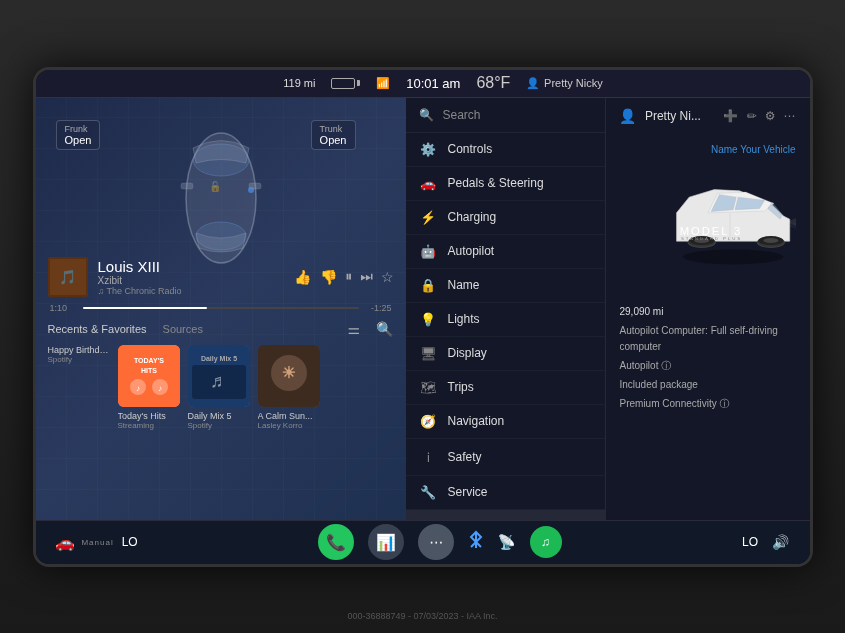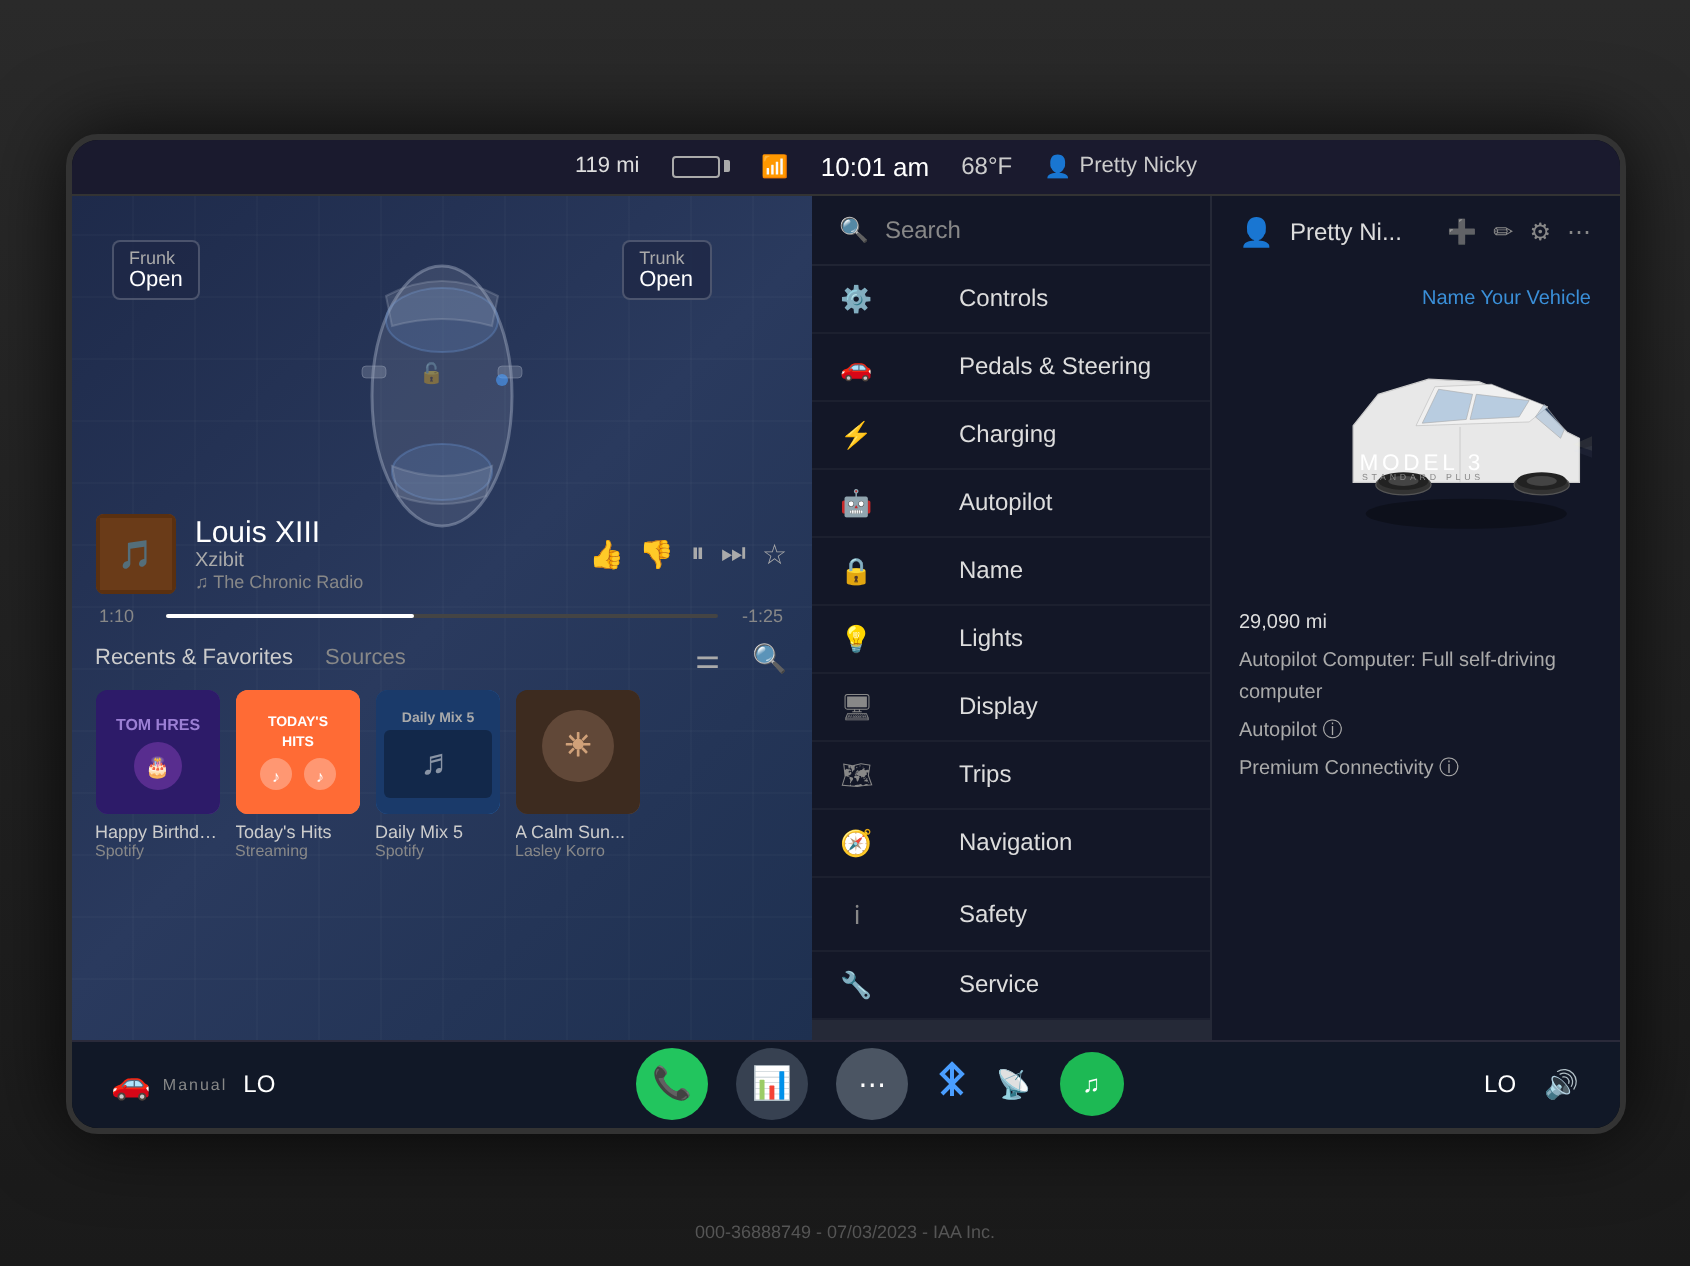--- a/index.html
+++ b/index.html
@@ -66,21 +66,21 @@
       background: #aaa;
       border-radius: 1px;
     }
     .battery-tip {
       width: 3px;
       height: 6px;
       background: #aaa;
       border-radius: 0 1px 1px 0;
     }
     .status-bar .time { font-size: 13px; color: #fff; font-weight: 500; }
-    .status-bar .temp { font-size: 12px; color: #ccc; }
+    .status-bar .temp { font-size: 16px; color: #ccc; }
     .status-bar .driver { font-size: 11px; color: #ccc; display: flex; align-items: center; gap: 4px; }
 
     
     .main-content {
       display: flex;
       height: calc(100% - 28px - 44px);
       position: relative;
     }
 
     
@@ -271,21 +271,21 @@
     .menu-item {
       display: flex;
       align-items: center;
       gap: 10px;
       padding: 9px 14px;
       cursor: pointer;
       border-bottom: 1px solid rgba(255,255,255,0.04);
     }
     .menu-item.active { background: rgba(255,255,255,0.08); }
     .menu-icon { font-size: 13px; color: #888; width: 18px; text-align: center; }
-    .menu-label { font-size: 12px; color: #ddd; margin-left: 32px; }
+    .menu-label { font-size: 12px; color: #ddd; }
 
     .profile-header {
       display: flex;
       align-items: center;
       gap: 8px;
       margin-bottom: 12px;
     }
     .profile-icon { font-size: 14px; color: #888; }
     .profile-name { font-size: 12px; color: #ddd; }
     .profile-icons { display: flex; gap: 8px; margin-left: auto; }
@@ -529,30 +529,20 @@
           <div class="recents-header">
             <span class="recents-label">Recents &amp; Favorites</span>
             <span class="sources-label">Sources</span>
             <span class="eq-icon">⚌</span>
             <span style="font-size:14px;color:#aaa;">🔍</span>
           </div>
 
           <div class="playlist-row">
 
             <div class="playlist-item">
-              <div class="playlist-thumb">
-                <div class="playlist-thumb-inner thumb-birthday">
-                  <svg viewBox="0 0 62 62" width="62" height="62">
-                    <rect width="62" height="62" fill="#2d1b69"></rect>
-                    <text x="31" y="20" font-size="8" fill="#9b7fd4" text-anchor="middle" font-weight="bold">TOM HRES</text>
-                    <circle cx="31" cy="38" r="12" fill="#6b35a0" opacity="0.7"></circle>
-                    <text x="31" y="42" font-size="10" fill="#fff" text-anchor="middle">🎂</text>
-                  </svg>
-                </div>
-              </div>
               <div class="playlist-name">Happy Birthday ...</div>
               <div class="playlist-sub">Spotify</div>
             </div>
 
             <div class="playlist-item">
               <div class="playlist-thumb">
                 <div class="playlist-thumb-inner thumb-todays">
                   <svg viewBox="0 0 62 62" width="62" height="62">
                     <rect width="62" height="62" fill="#ff6b35"></rect>
                     <text x="31" y="18" font-size="7" fill="#fff" text-anchor="middle" font-weight="bold">TODAY'S</text>
@@ -712,20 +702,23 @@
             <div class="spec-row">
               <span class="spec-value">29,090 mi</span>
             </div>
             <div class="spec-row">
               <span>Autopilot Computer: Full self-driving computer</span>
             </div>
             <div class="spec-row">
               <span>Autopilot ⓘ</span>
             </div>
             <div class="spec-row">
+              <span>Included package</span>
+            </div>
+            <div class="spec-row">
               <span>Premium Connectivity ⓘ</span>
             </div>
           </div>
         </div>
 
       </div>
     </div>
 
     <div class="taskbar">
       <div class="taskbar-left">

